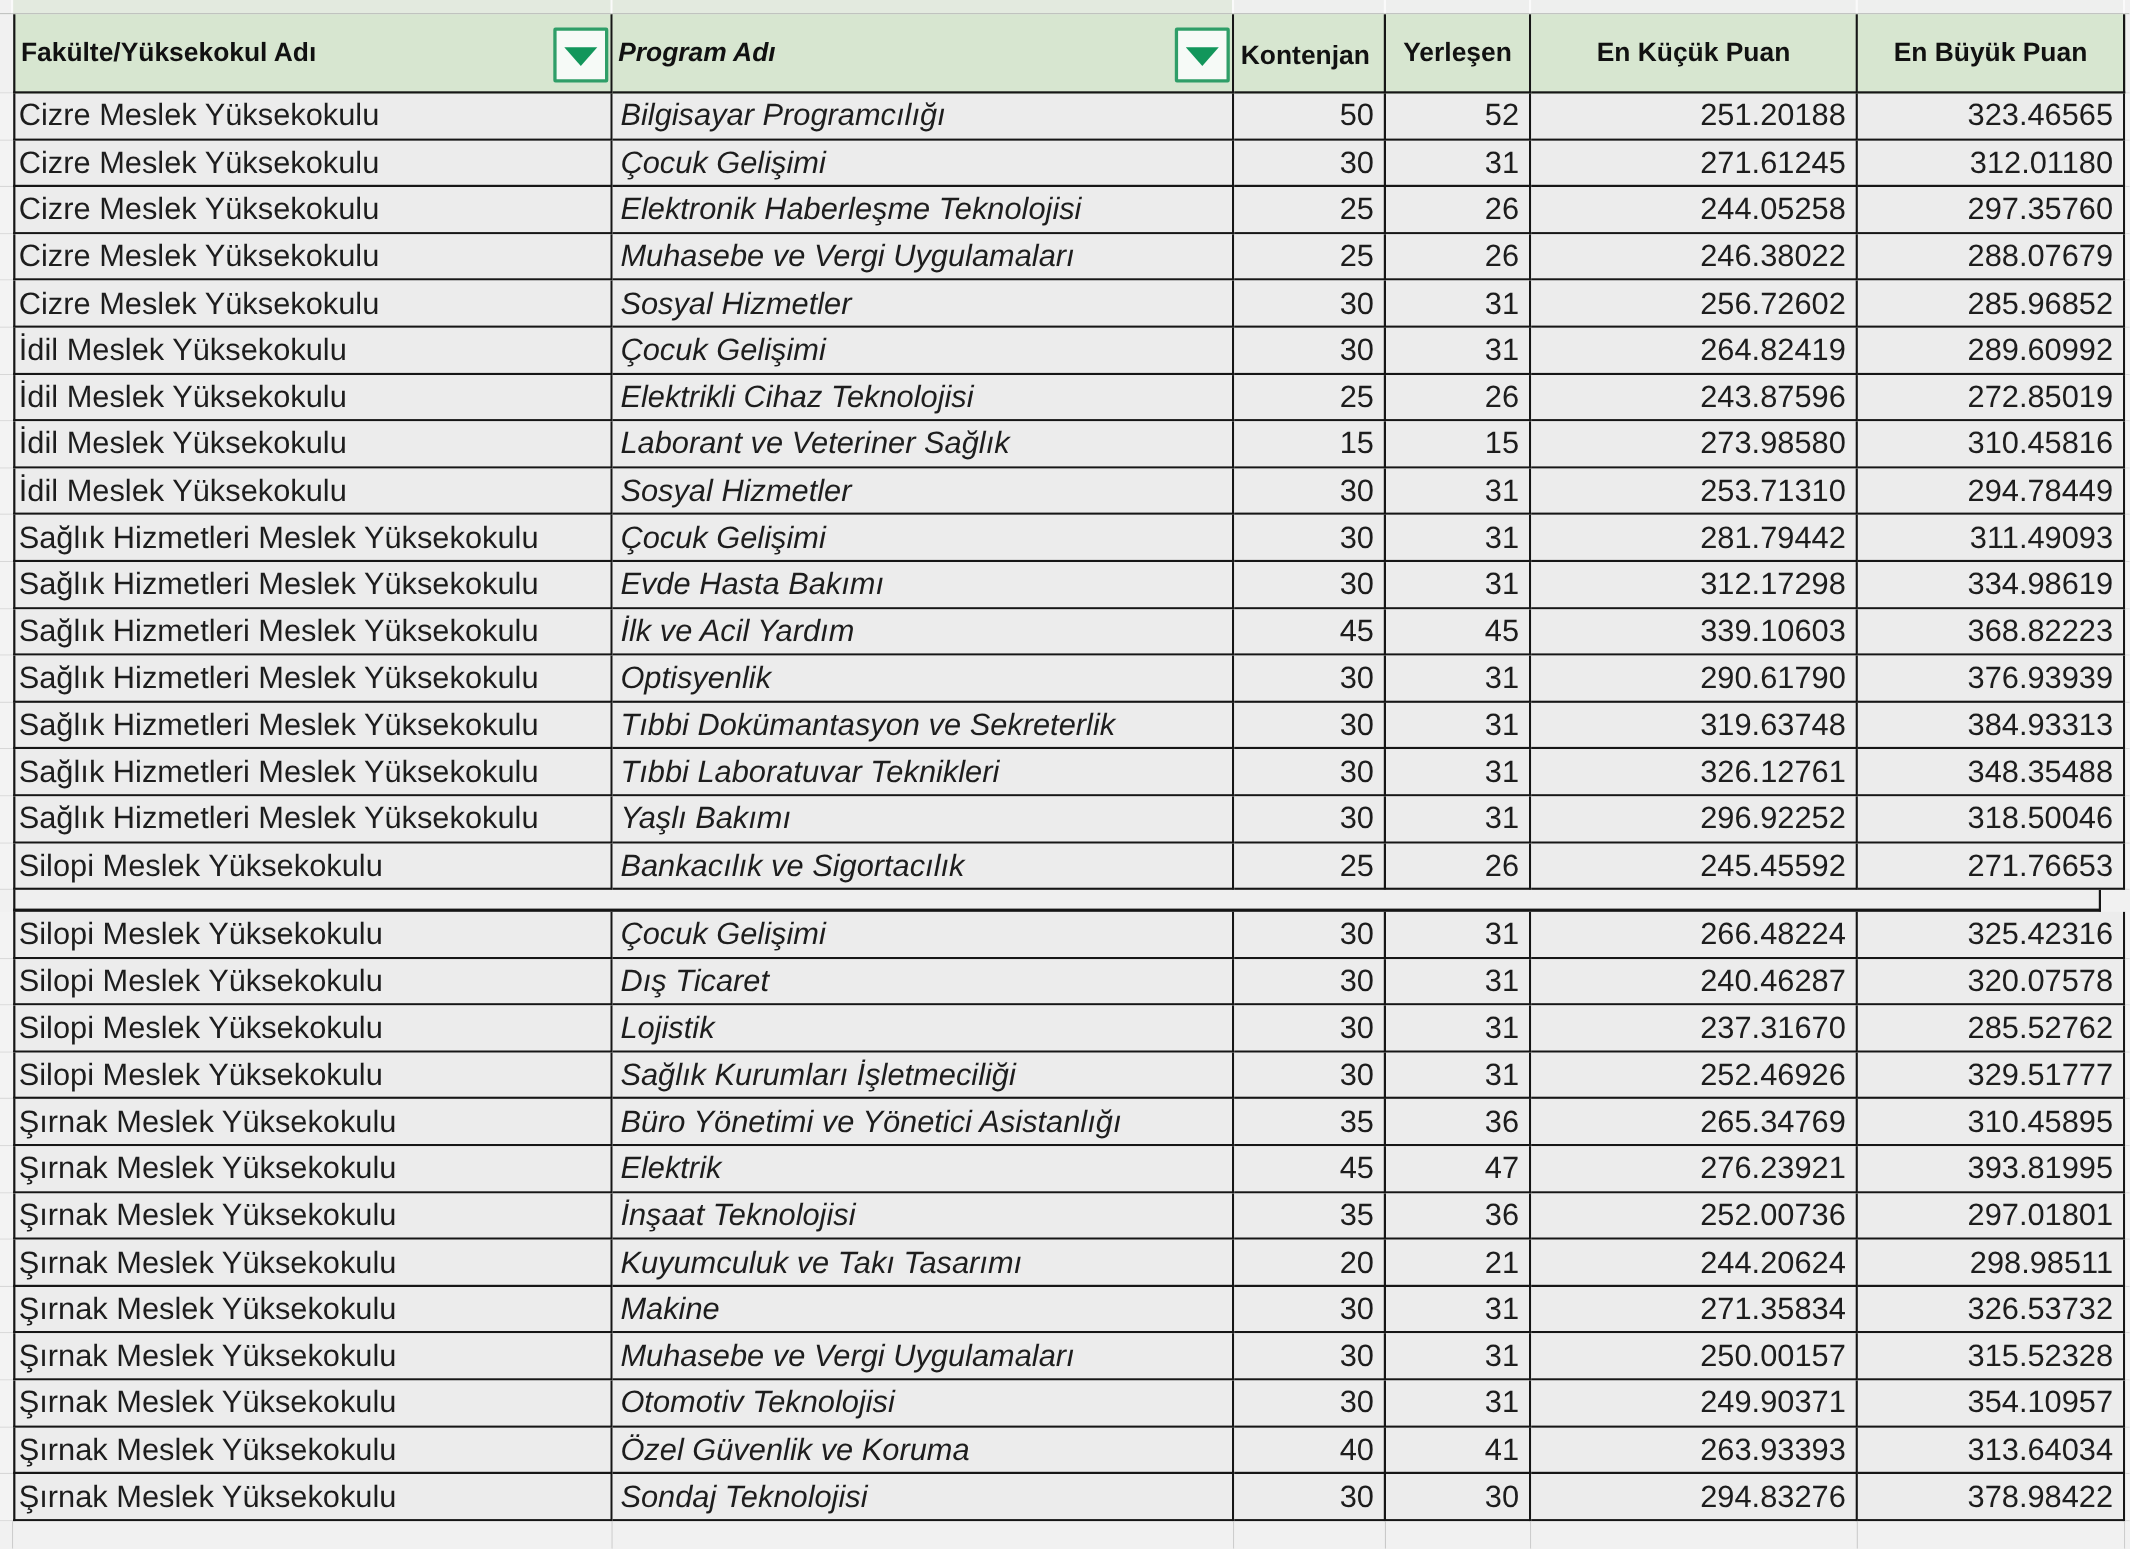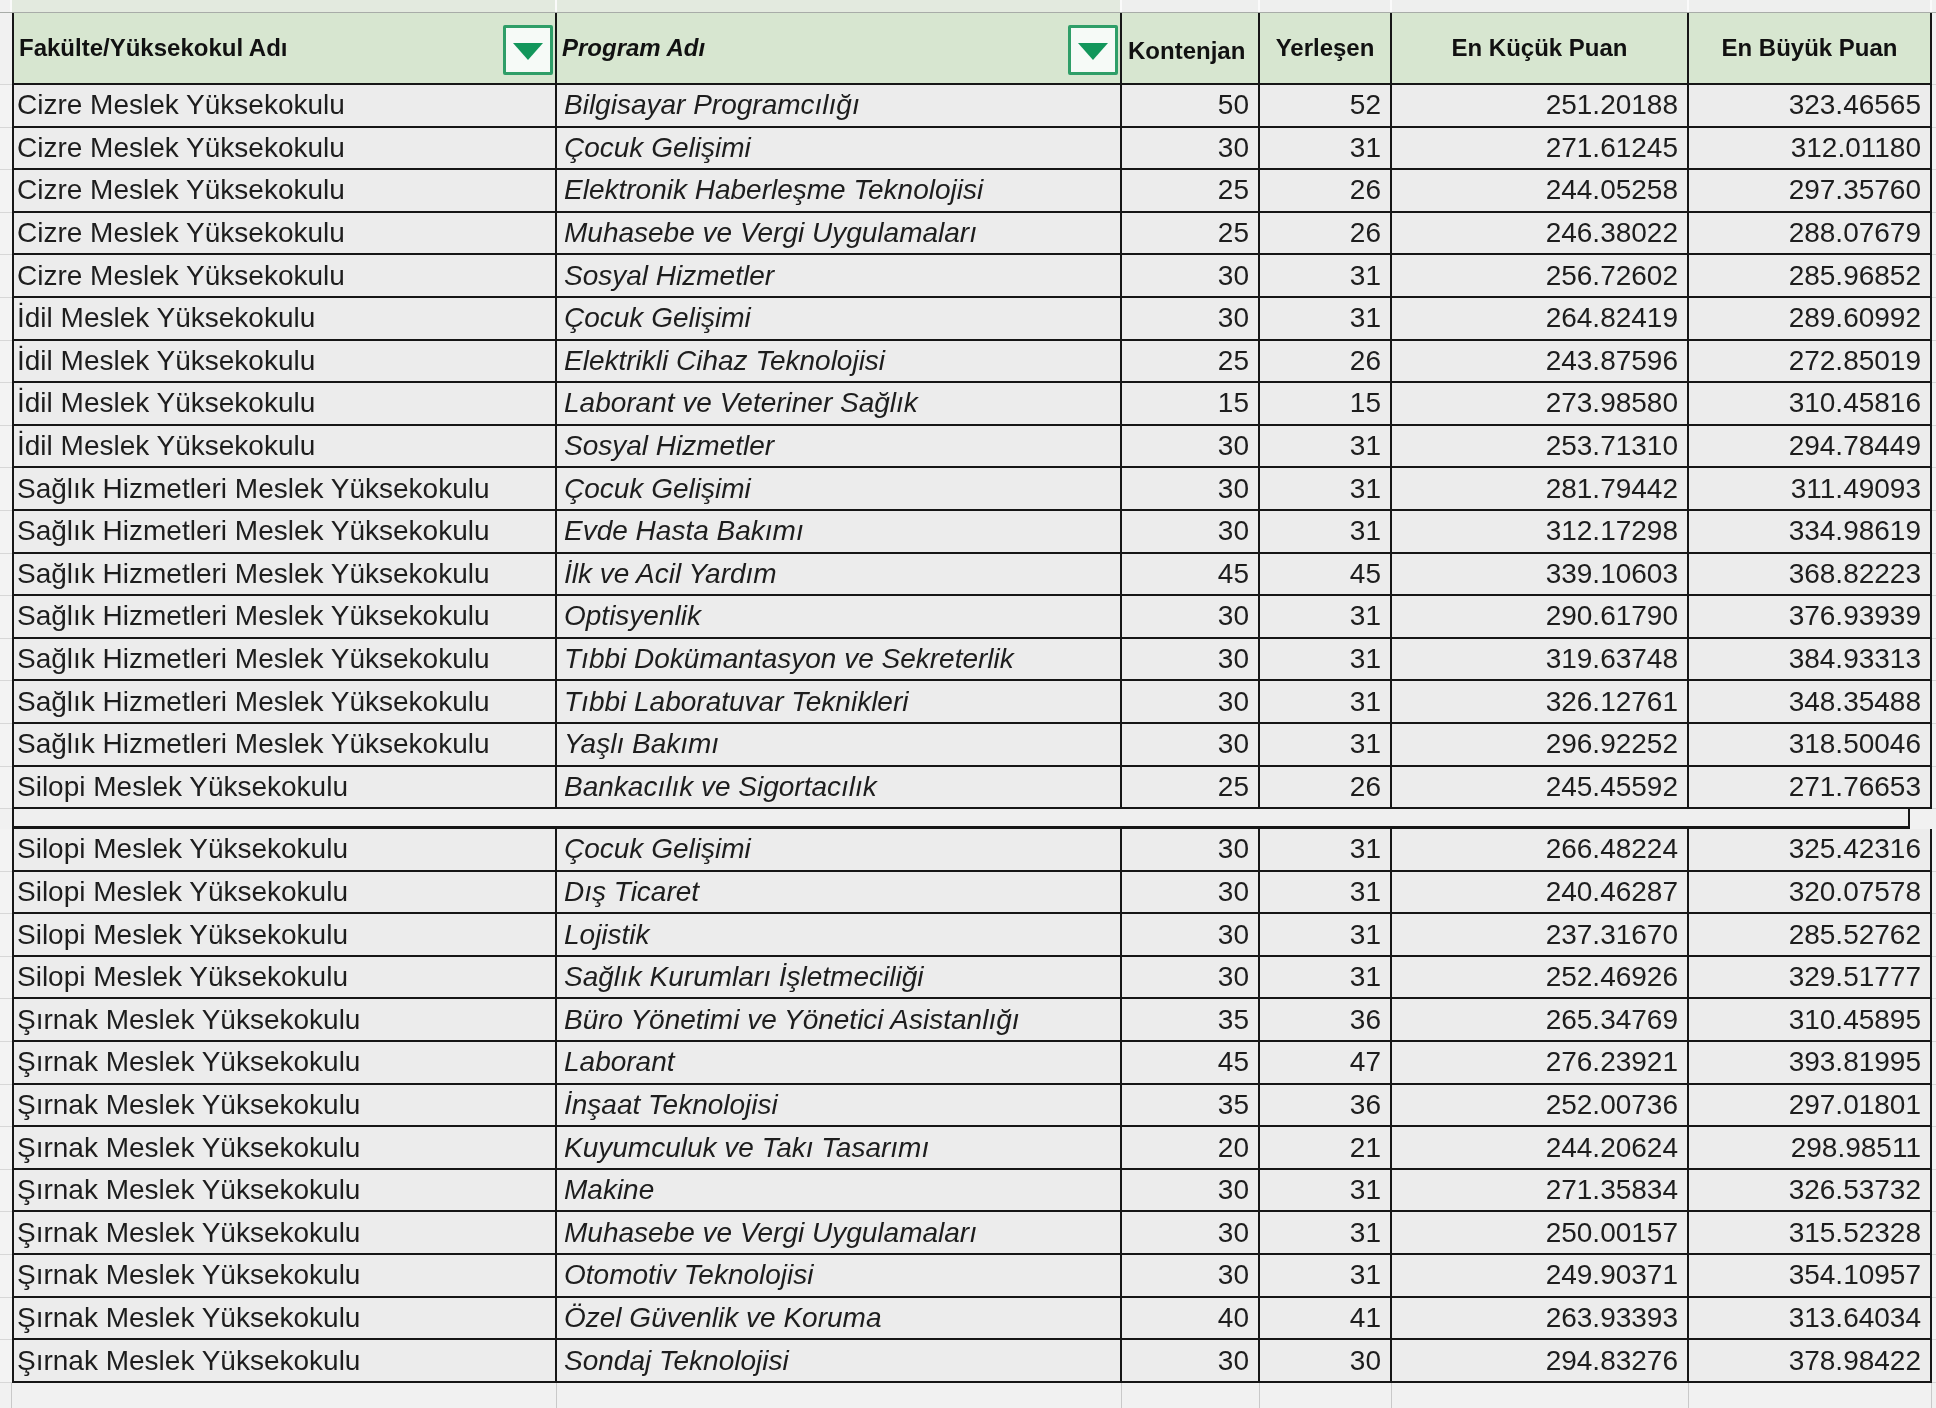--- a/index.html
+++ b/index.html
@@ -363,21 +363,21 @@
         <div class="cell c2 txt2">Büro Yönetimi ve Yönetici Asistanlığı</div>
         <div class="cell c3 num">35</div>
         <div class="cell c4 num">36</div>
         <div class="cell c5 num">265.34769</div>
         <div class="cell c6 num">310.45895</div>
         <div class="gR rghost"></div>
       </div>
       <div class="row">
         <div class="gL rghost"></div>
         <div class="cell c1 txt1 first">Şırnak Meslek Yüksekokulu</div>
-        <div class="cell c2 txt2">Laborant</div>
+        <div class="cell c2 txt2">Elektrik</div>
         <div class="cell c3 num">45</div>
         <div class="cell c4 num">47</div>
         <div class="cell c5 num">276.23921</div>
         <div class="cell c6 num">393.81995</div>
         <div class="gR rghost"></div>
       </div>
       <div class="row">
         <div class="gL rghost"></div>
         <div class="cell c1 txt1 first">Şırnak Meslek Yüksekokulu</div>
         <div class="cell c2 txt2">İnşaat Teknolojisi</div>

